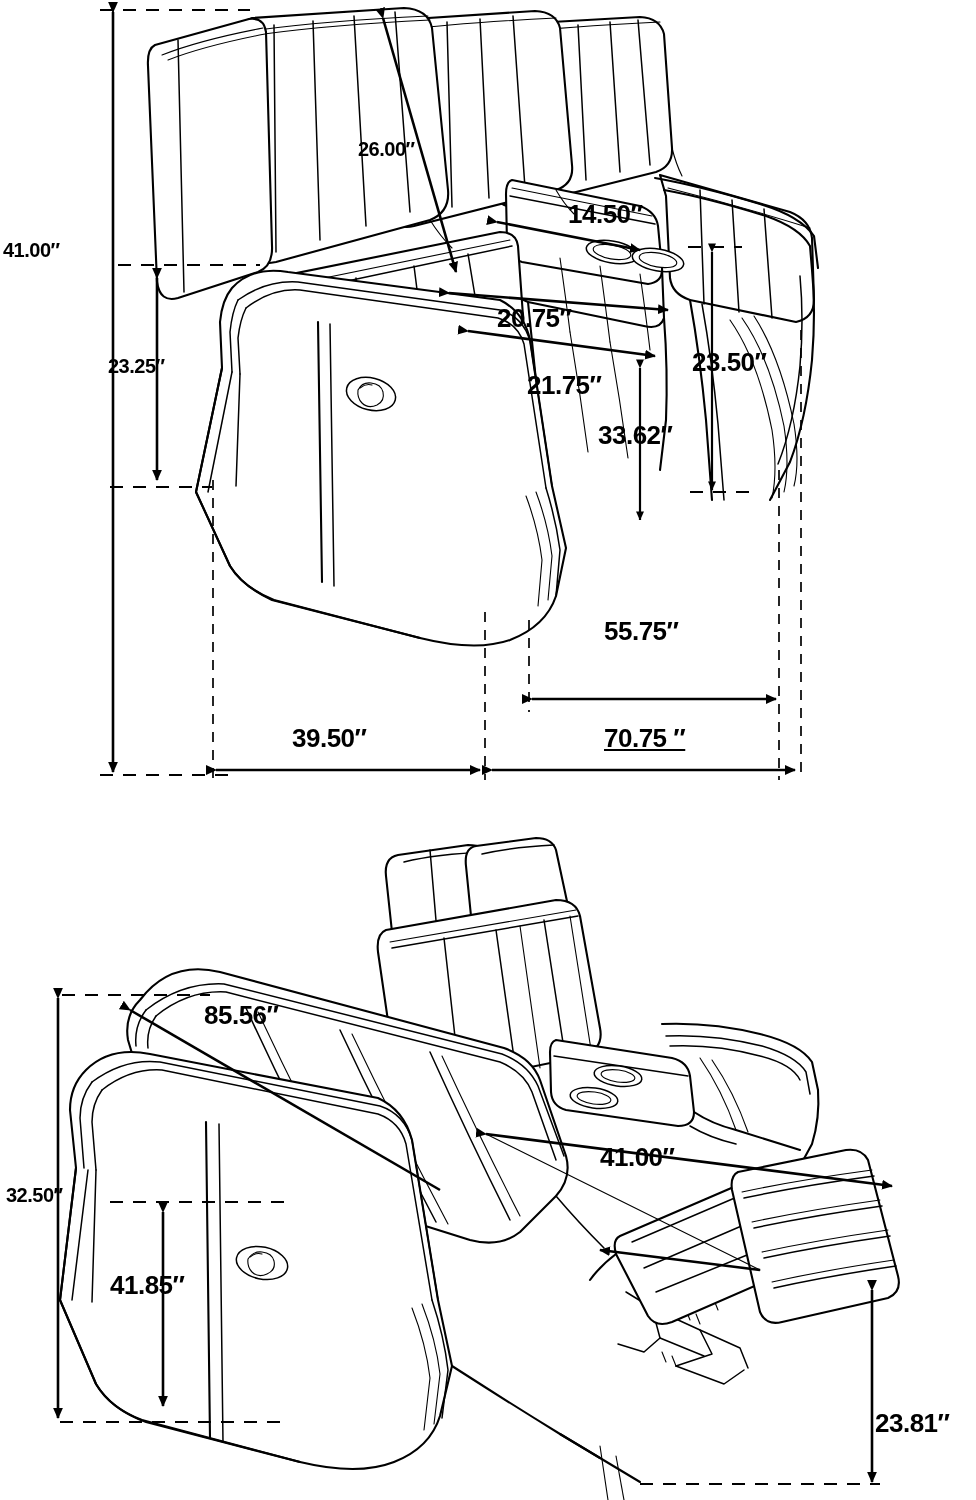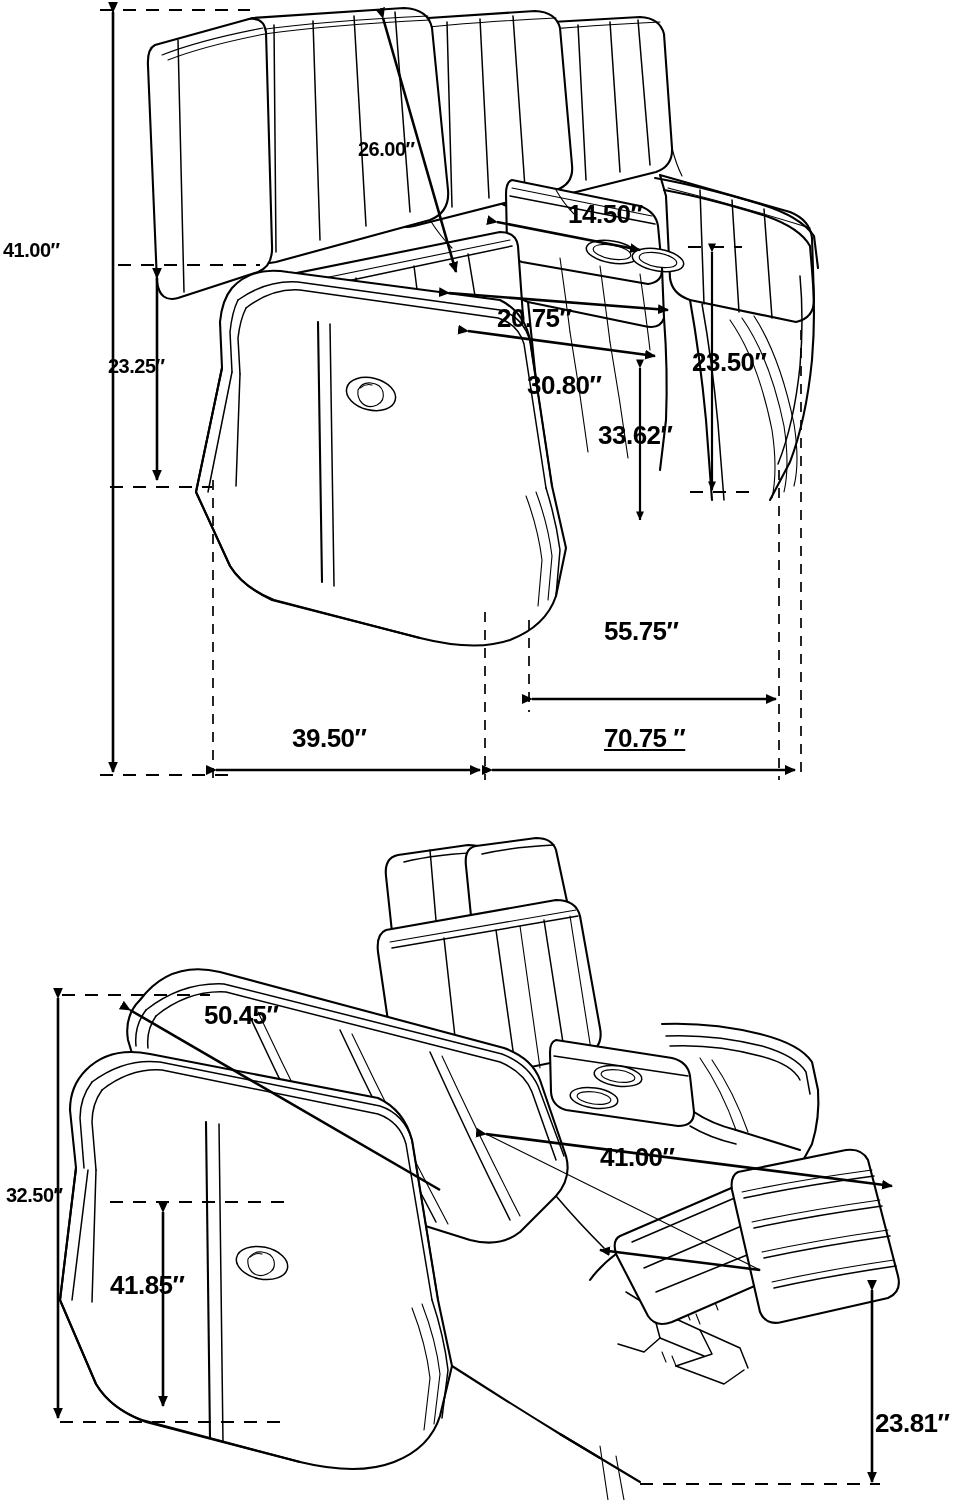--- a/index.html
+++ b/index.html
@@ -340,33 +340,33 @@
   <div class="dimlabel d28" style="left:3px;top:240px;">41.00″</div>
 
   <div class="dimlabel d28" style="left:358px;top:139px;">26.00″</div>
 
   <div class="dimlabel d28" style="left:108px;top:356px;">23.25″</div>
 
   <div class="dimlabel d26" style="left:528px;top:201px;margin-left:40px;">14.50″</div>
 
   <div class="dimlabel d26" style="left:497px;top:305px;text-align:center;">20.75″</div>
 
-  <div class="dimlabel d26" style="left:527px;top:372px;">30.80″</div>
+  <div class="dimlabel d26" style="left:527px;top:372px;">21.75″</div>
 
   <div class="dimlabel d26" style="left:692px;top:349px;">23.50″</div>
 
   <div class="dimlabel d26" style="left:598px;top:422px;">33.62″</div>
 
   <div class="dimlabel d26" style="left:292px;top:725px;">39.50″</div>
 
   <div class="dimlabel d26" style="left:604px;top:618px;">55.75″</div>
 
   <div class="dimlabel d26" style="left:604px;top:725px;text-decoration:underline;">70.75 ″</div>
 
-  <div class="dimlabel d26" style="left:204px;top:1002px;">50.45″</div>
+  <div class="dimlabel d26" style="left:204px;top:1002px;">85.56″</div>
 
   <div class="dimlabel d28" style="left:6px;top:1185px;">32.50″</div>
 
   <div class="dimlabel d26" style="left:110px;top:1272px;">41.85″</div>
 
   <div class="dimlabel d26" style="left:600px;top:1144px;">41.00″</div>
 
   <div class="dimlabel d26" style="left:875px;top:1410px;">23.81″</div>
 
 </div>

